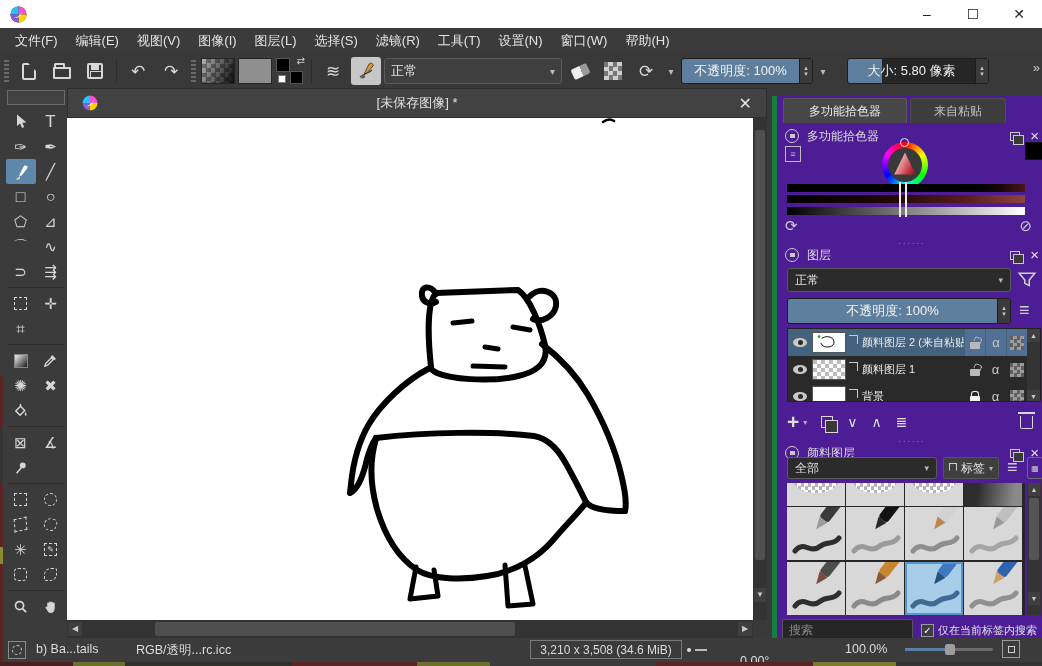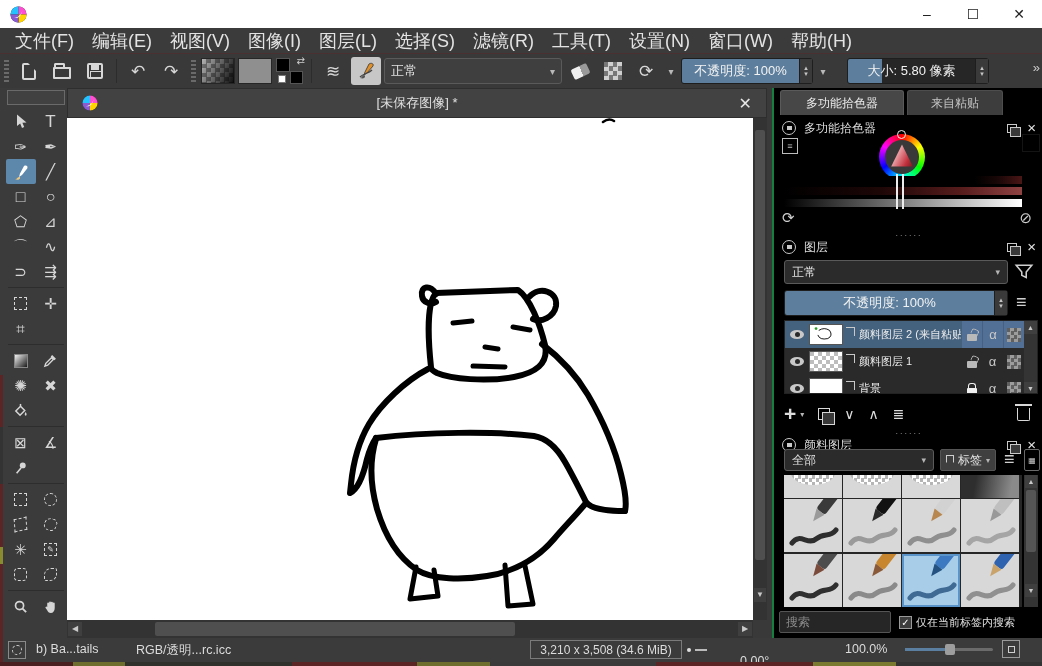--- a/index.html
+++ b/index.html
@@ -8,21 +8,21 @@
         font-family:"Liberation Sans","DejaVu Sans",sans-serif;overflow:hidden;color:#ddd}
   .abs{position:absolute}
   
   #titlebar{left:0;top:0;width:1042px;height:28px;background:#fff;color:#000;
             display:flex;align-items:center;font-size:13px}
   #titlebar .logo{margin:0 8px 0 10px;width:17px;height:17px}
   .wbtns{margin-left:auto;display:flex;height:28px}
   .wbtn{width:46px;display:flex;align-items:center;justify-content:center;font-size:14px;color:#222}
   
   #menubar{left:0;top:28px;width:1042px;height:26px;background:#3b3b3b;display:flex;
-           align-items:center;padding-left:6px;font-size:18px;color:#e3e3e3;border-bottom:1px solid #4a3030}
+           align-items:center;padding-left:6px;font-size:13px;color:#e3e3e3;border-bottom:1px solid #4a3030}
   .menu-item{padding:4px 9px}
   
   #toolbar{left:0;top:54px;width:1042px;height:34px;background:#393939;display:flex;
            align-items:center;gap:3px;padding-left:2px}
   .grip{width:5px;height:22px;background:repeating-linear-gradient(#6a6a6a 0 2px,transparent 2px 4px);margin:0 2px}
   .sep{width:1px;height:24px;background:#2c2c2c;margin:0 3px}
   .tbtn{width:30px;height:28px;display:flex;align-items:center;justify-content:center;
         color:#d8d8d8;font-size:17px}
   .icon-page{width:14px;height:17px;border:2px solid #d8d8d8;border-radius:2px;position:relative}
   .icon-page::before{content:"";position:absolute;right:-2px;top:-2px;border:4px solid #393939;
@@ -84,21 +84,21 @@
   #vscroll .thumb{position:absolute;left:2px;top:12px;width:10px;height:430px;background:#4f4f4f;border-radius:2px}
   #vscroll .btn{position:absolute;left:1px;bottom:18px;width:12px;height:14px;background:#3f3f3f;
            color:#c9c9c9;font-size:8px;text-align:center;line-height:14px}
   #hscroll{position:absolute;left:0;top:532px;width:686px;height:18px;background:#333}
   #hscroll .thumb{position:absolute;left:88px;top:2px;width:360px;height:14px;background:#4f4f4f;border-radius:2px}
   #hscroll .btnl{position:absolute;left:1px;top:2px;width:14px;height:14px;background:#3f3f3f;
            color:#c9c9c9;font-size:8px;text-align:center;line-height:14px}
   #hscroll .btnr{position:absolute;right:1px;top:2px;width:14px;height:14px;background:#3f3f3f;
            color:#c9c9c9;font-size:8px;text-align:center;line-height:14px}
   
-  #dockers{left:772px;top:88px;width:270px;height:550px;background:#000000;border-left:2px solid #15803d;font-size:12px}
+  #dockers{left:772px;top:96px;width:270px;height:550px;background:#4c1d95;border-left:5px solid #15803d;font-size:12px}
   .dtab{position:absolute;top:2px;height:25px;display:flex;align-items:center;justify-content:center;
         font-size:12px;border-radius:3px 3px 0 0}
   #tab-acs{left:6px;width:124px;background:#474747;border:1px solid #5a5a5a;border-bottom:none;color:#ececec}
   #tab-opts{left:133px;width:96px;background:#3d3d3d;border:1px solid #4d4d4d;border-bottom:none;color:#c3c3c3}
   .dhead{position:absolute;left:0;width:270px;height:20px;display:flex;align-items:center;
          padding:0 8px;color:#dedede;font-size:12px;gap:8px}
   .lockcirc{width:14px;height:14px;border:1.5px solid #c9c9c9;border-radius:50%;display:flex;
             align-items:center;justify-content:center;flex:none}
   .lockcirc::before{content:"";width:5px;height:4px;background:#c9c9c9}
   .dhr{margin-left:auto;display:flex;gap:10px;align-items:center}
@@ -175,21 +175,21 @@
   .bpart .arc{width:44px;height:24px;border-radius:50%;margin-top:-14px;
               background:repeating-conic-gradient(#fff 0% 25%,#b5b5b5 0% 50%);background-size:7px 7px}
   .bpart.dark{background:linear-gradient(100deg,#2e2e2e 25%,#8a8a8a 85%)}
   .bcell{width:58px;height:53px;overflow:hidden}
   .bcell.bsel{outline:2px solid #5b94c8;outline-offset:-2px}
   #bscroll{left:250px;top:387px;width:14px;height:132px;background:#343434}
   #bscroll .up{position:absolute;top:0;left:1px;width:12px;height:13px;background:#3f3f3f;color:#c9c9c9;font-size:7px;text-align:center;line-height:13px}
   #bscroll .dn{position:absolute;bottom:10px;left:1px;width:12px;height:13px;background:#3f3f3f;color:#c9c9c9;font-size:7px;text-align:center;line-height:13px}
   #bscroll .thumb{position:absolute;top:15px;left:2px;width:10px;height:62px;background:#555;border-radius:2px}
   #searchrow{left:0;top:520px;width:270px;height:28px;display:flex;align-items:center}
-  #searchrow input{width:112px;height:22px;margin-left:5px;background:#262626;border:1px solid #555;
+  #searchrow input{width:131px;height:22px;margin-left:5px;background:#262626;border:1px solid #555;
           border-radius:2px;color:#ddd;font-size:12px;padding:0 6px;font-family:inherit}
   #searchrow input::placeholder{color:#8a8a8a}
   .cbx{width:13px;height:13px;border:1px solid #9a9a9a;background:#3d3d3d;margin-left:8px;
        display:flex;align-items:center;justify-content:center;font-size:10px;color:#fff}
   .cbxlab{font-size:11px;color:#e0e0e0;margin-left:4px;white-space:nowrap}
   
   #statusbar{left:0;top:638px;width:1042px;height:24px;background:#3b3b3b;font-size:12.5px;color:#dcdcdc}
   .selicon{left:8px;top:3px;width:18px;height:18px;border:1px solid #8a8a8a;display:flex;
            align-items:center;justify-content:center}
   .selicon .c{width:10px;height:10px;border:1px dashed #cfcfcf;border-radius:50%}

